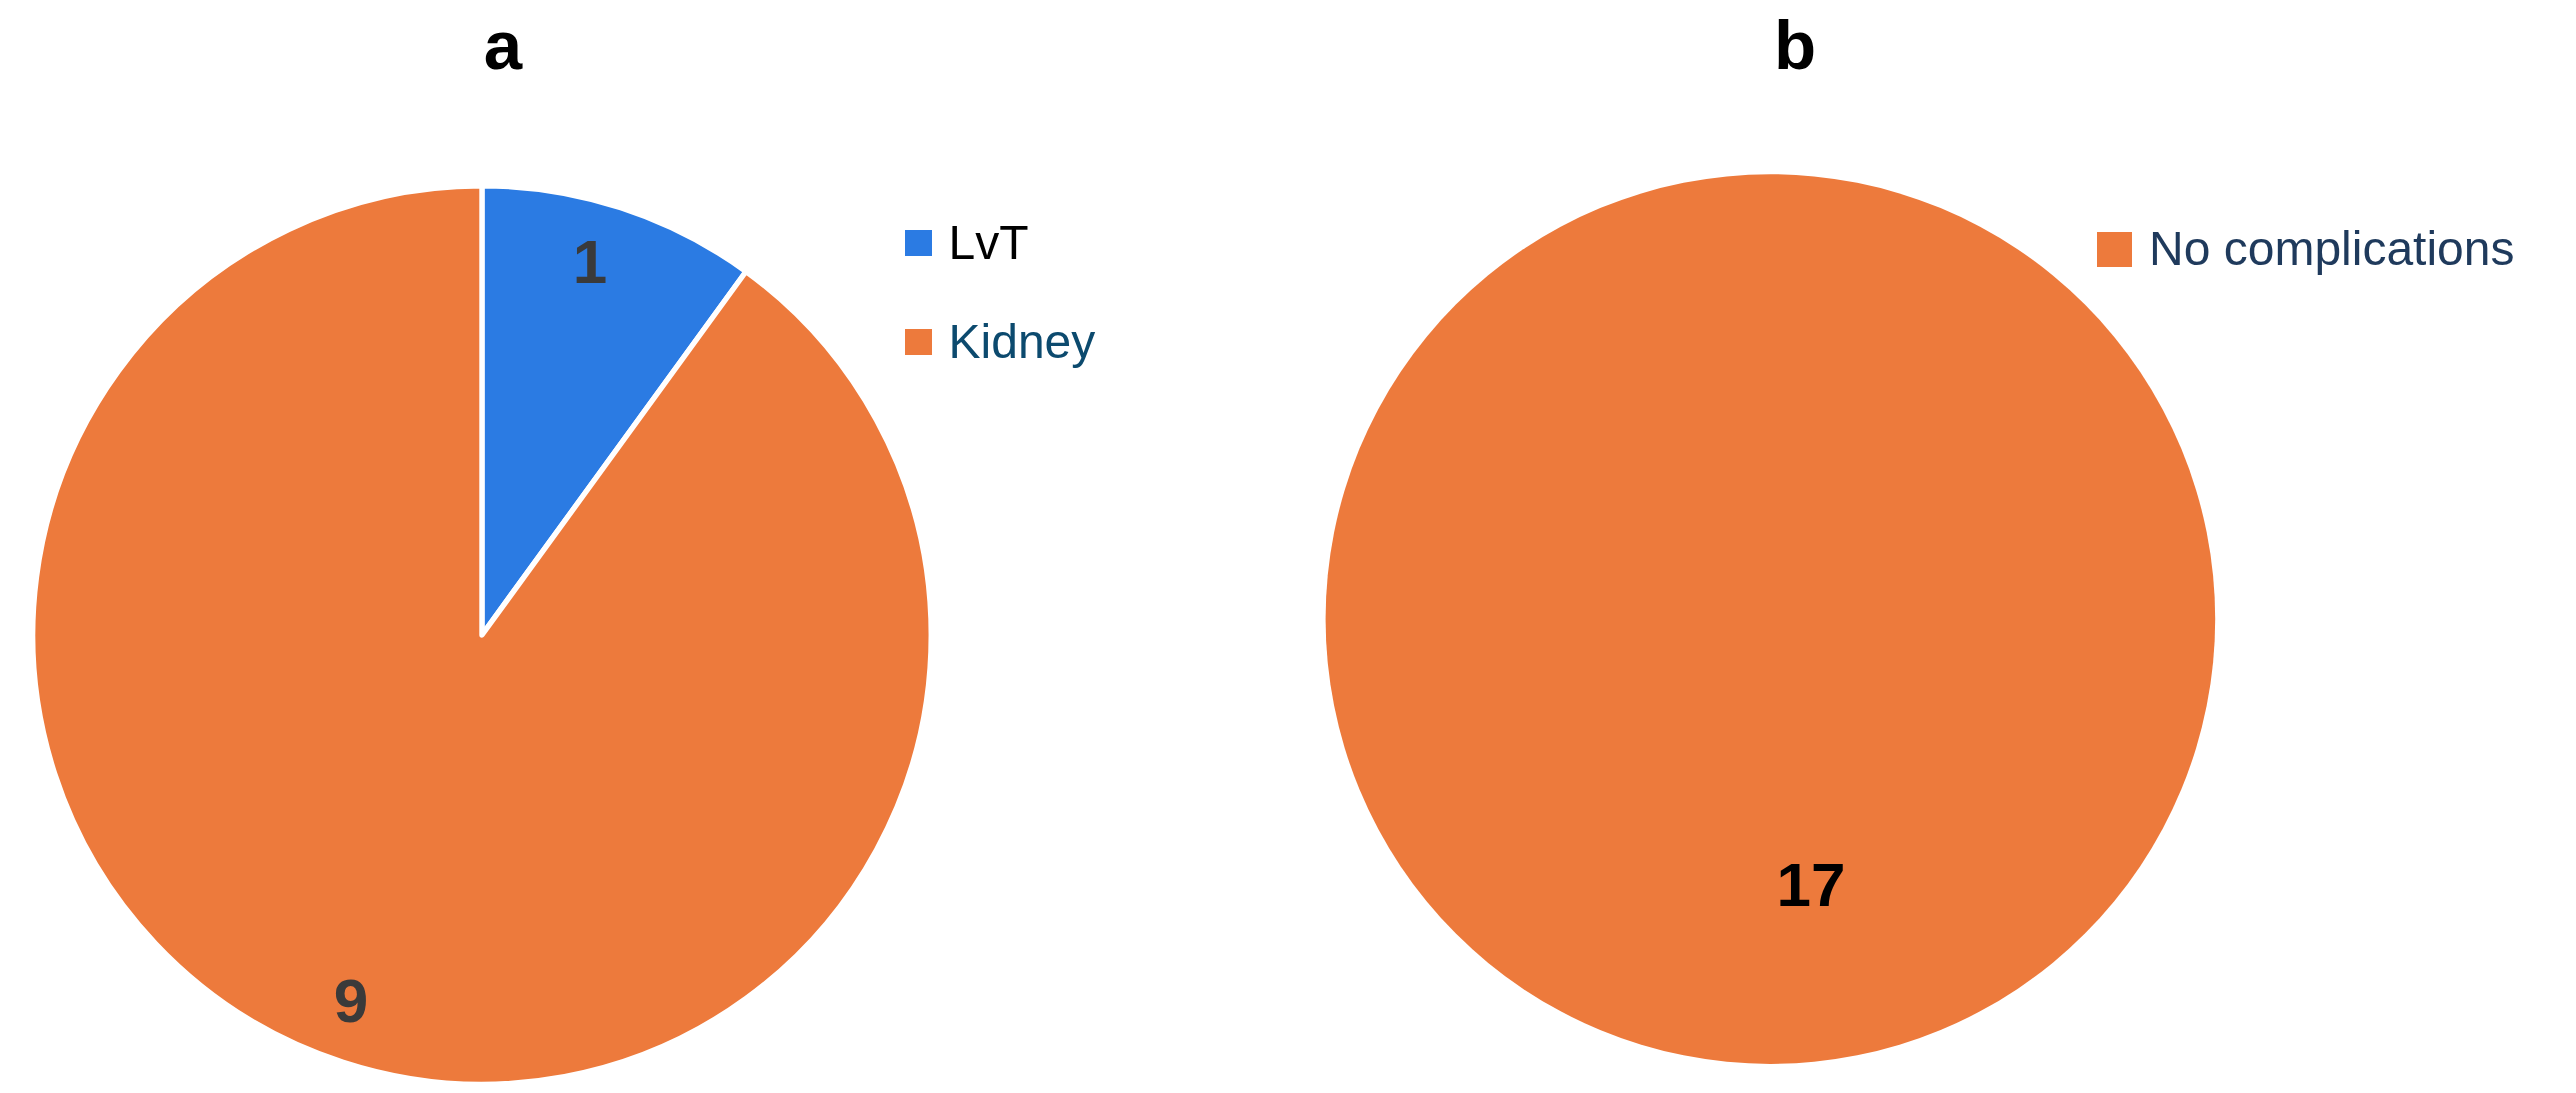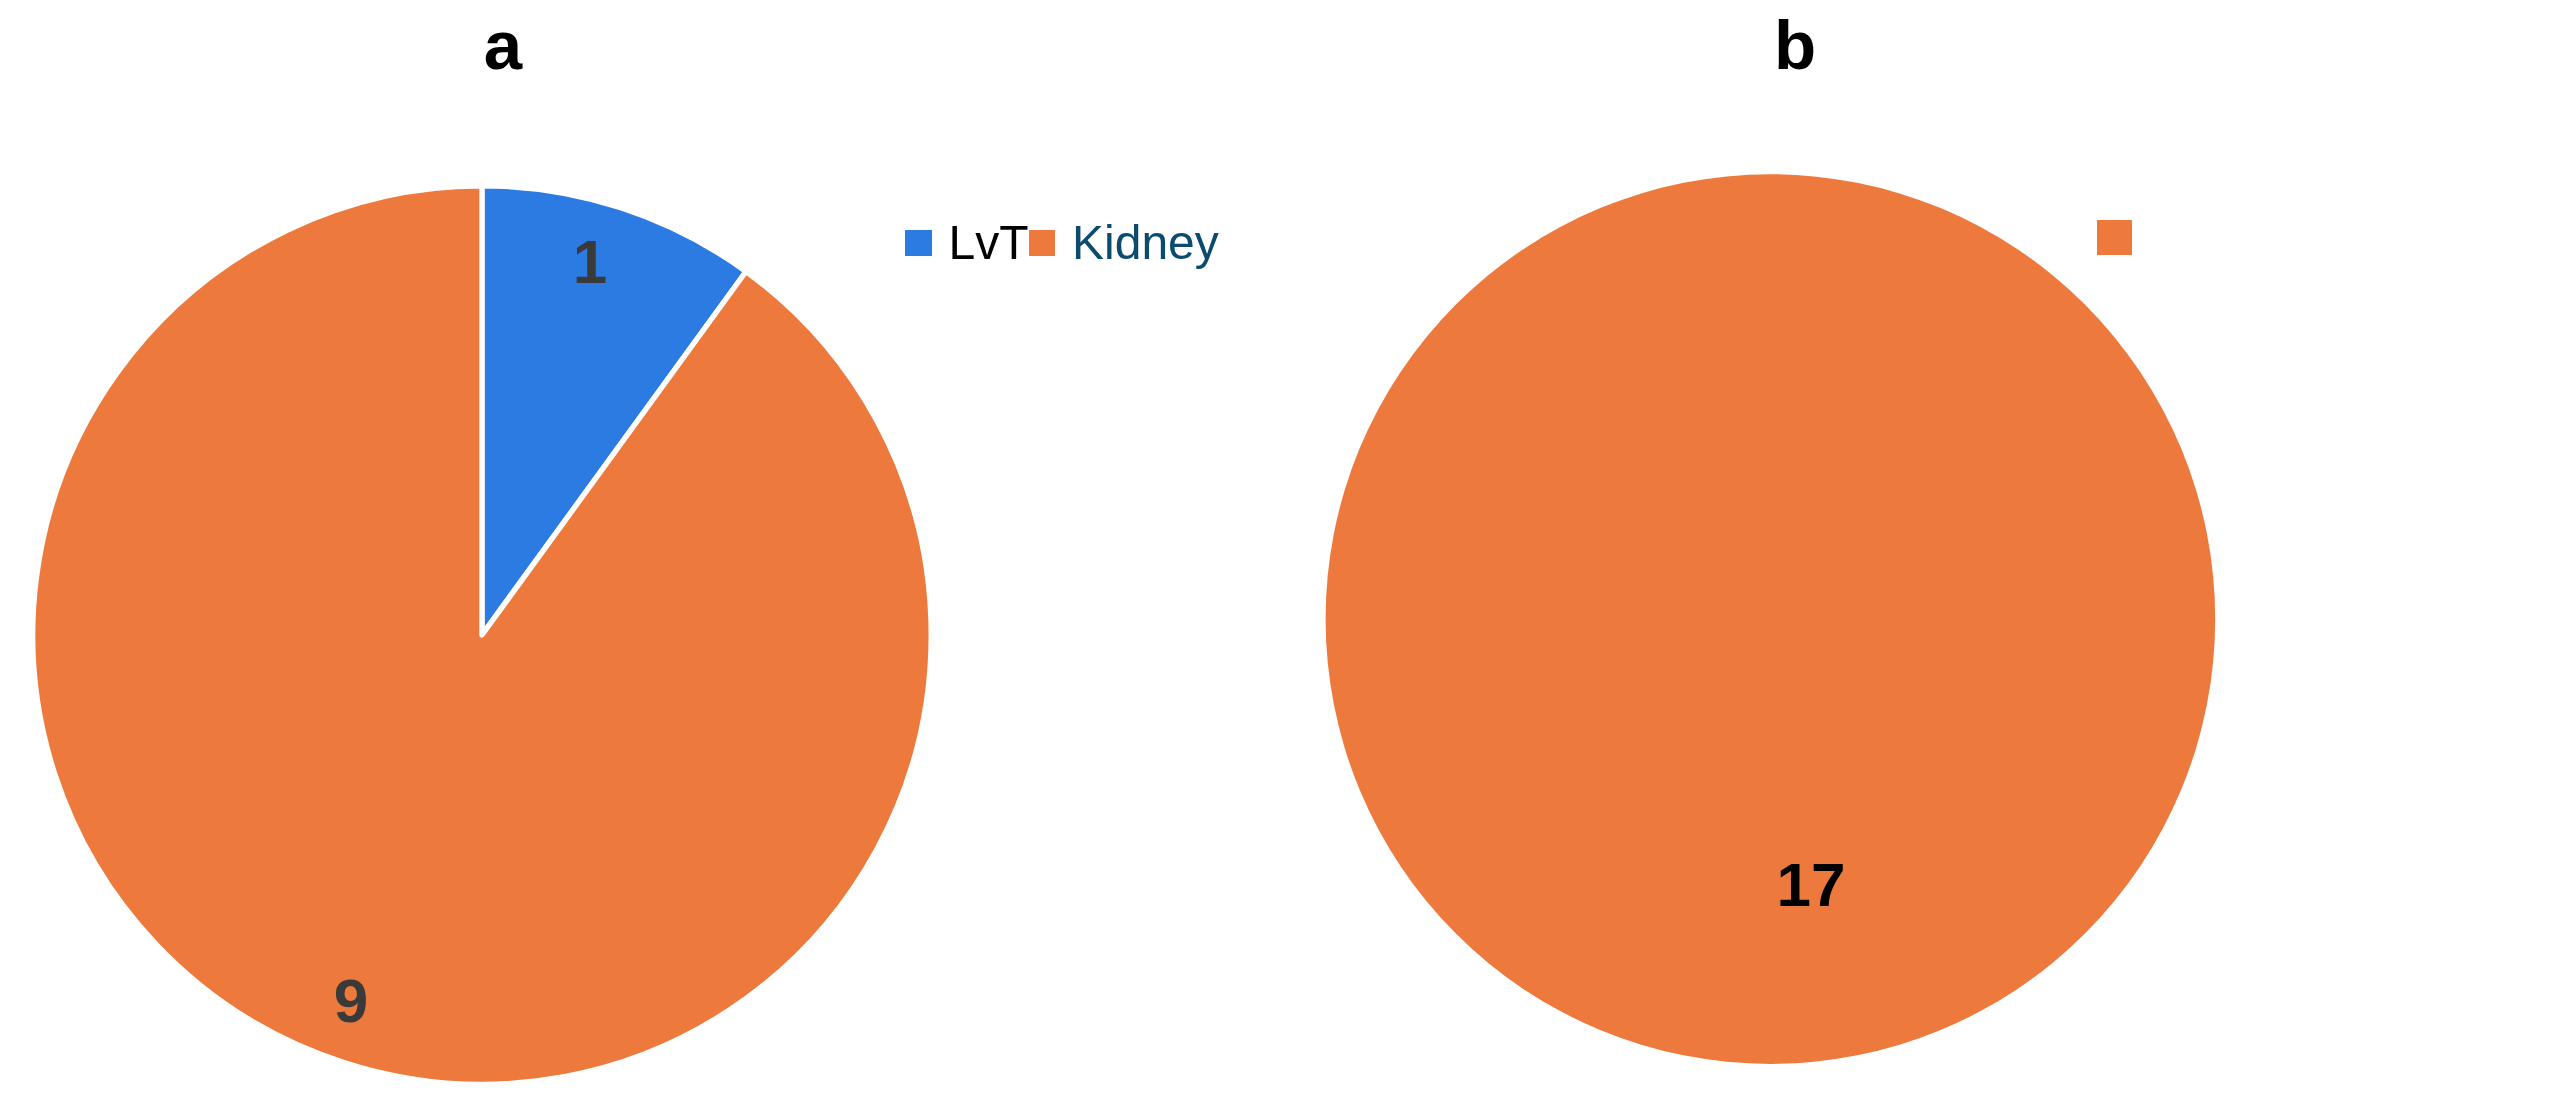--- a/index.html
+++ b/index.html
@@ -13,21 +13,21 @@
     position:absolute;top:0;transform:translateX(-50%);
     font-weight:bold;font-size:69px;line-height:92px;color:#000000;
     white-space:nowrap;
   }
   .title-a{left:503px;}
   .title-b{left:1795px;}
   .slice-label{
     position:absolute;transform:translate(-50%,-50%);
     font-weight:bold;font-size:62px;white-space:nowrap;
   }
-  .legend{position:absolute;display:flex;flex-direction:row;text-align:center;}
+  .legend{position:absolute;display:flex;flex-direction:column;text-align:center;}
   .legend-item{display:flex;align-items:center;gap:17px;}
   .legend-marker{display:inline-block;flex:none;}
   .legend-text{font-size:48px;line-height:58px;white-space:nowrap;}
 </style>
 </head>
 <body>
 
 <div id="stage">
   <svg id="pies" width="2576" height="1094" viewBox="0 0 2913 1237">
       <path d="M 545 718 L 545.0 210.0 A 508 508 0 0 1 843.6 307.0 Z" stroke="#FFFFFF" stroke-width="6" stroke-linejoin="round" fill="#2B7BE3"></path>
@@ -47,16 +47,17 @@
       </div>
       <div class="legend-item">
         <span class="legend-marker" style="width: 26.5px; height: 26.5px; background: rgb(237, 122, 60);"></span>
         <span class="legend-text" style="color: #0c4a6e;">Kidney</span>
       </div>
     </div>
     <div class="slice-label" style="left: 1811px; top: 884px; color: rgb(0, 0, 0);">17</div>
     <div class="legend" style="left: 2097px; top: 220px; row-gap: 41px;">
       <div class="legend-item">
         <span class="legend-marker" style="width: 35px; height: 35px; background: rgb(237, 122, 60);"></span>
+        <span class="legend-text" style="color: rgb(31, 58, 92);">No complications</span>
       </div>
     </div>
   </div>
 
 
 </body></html>

